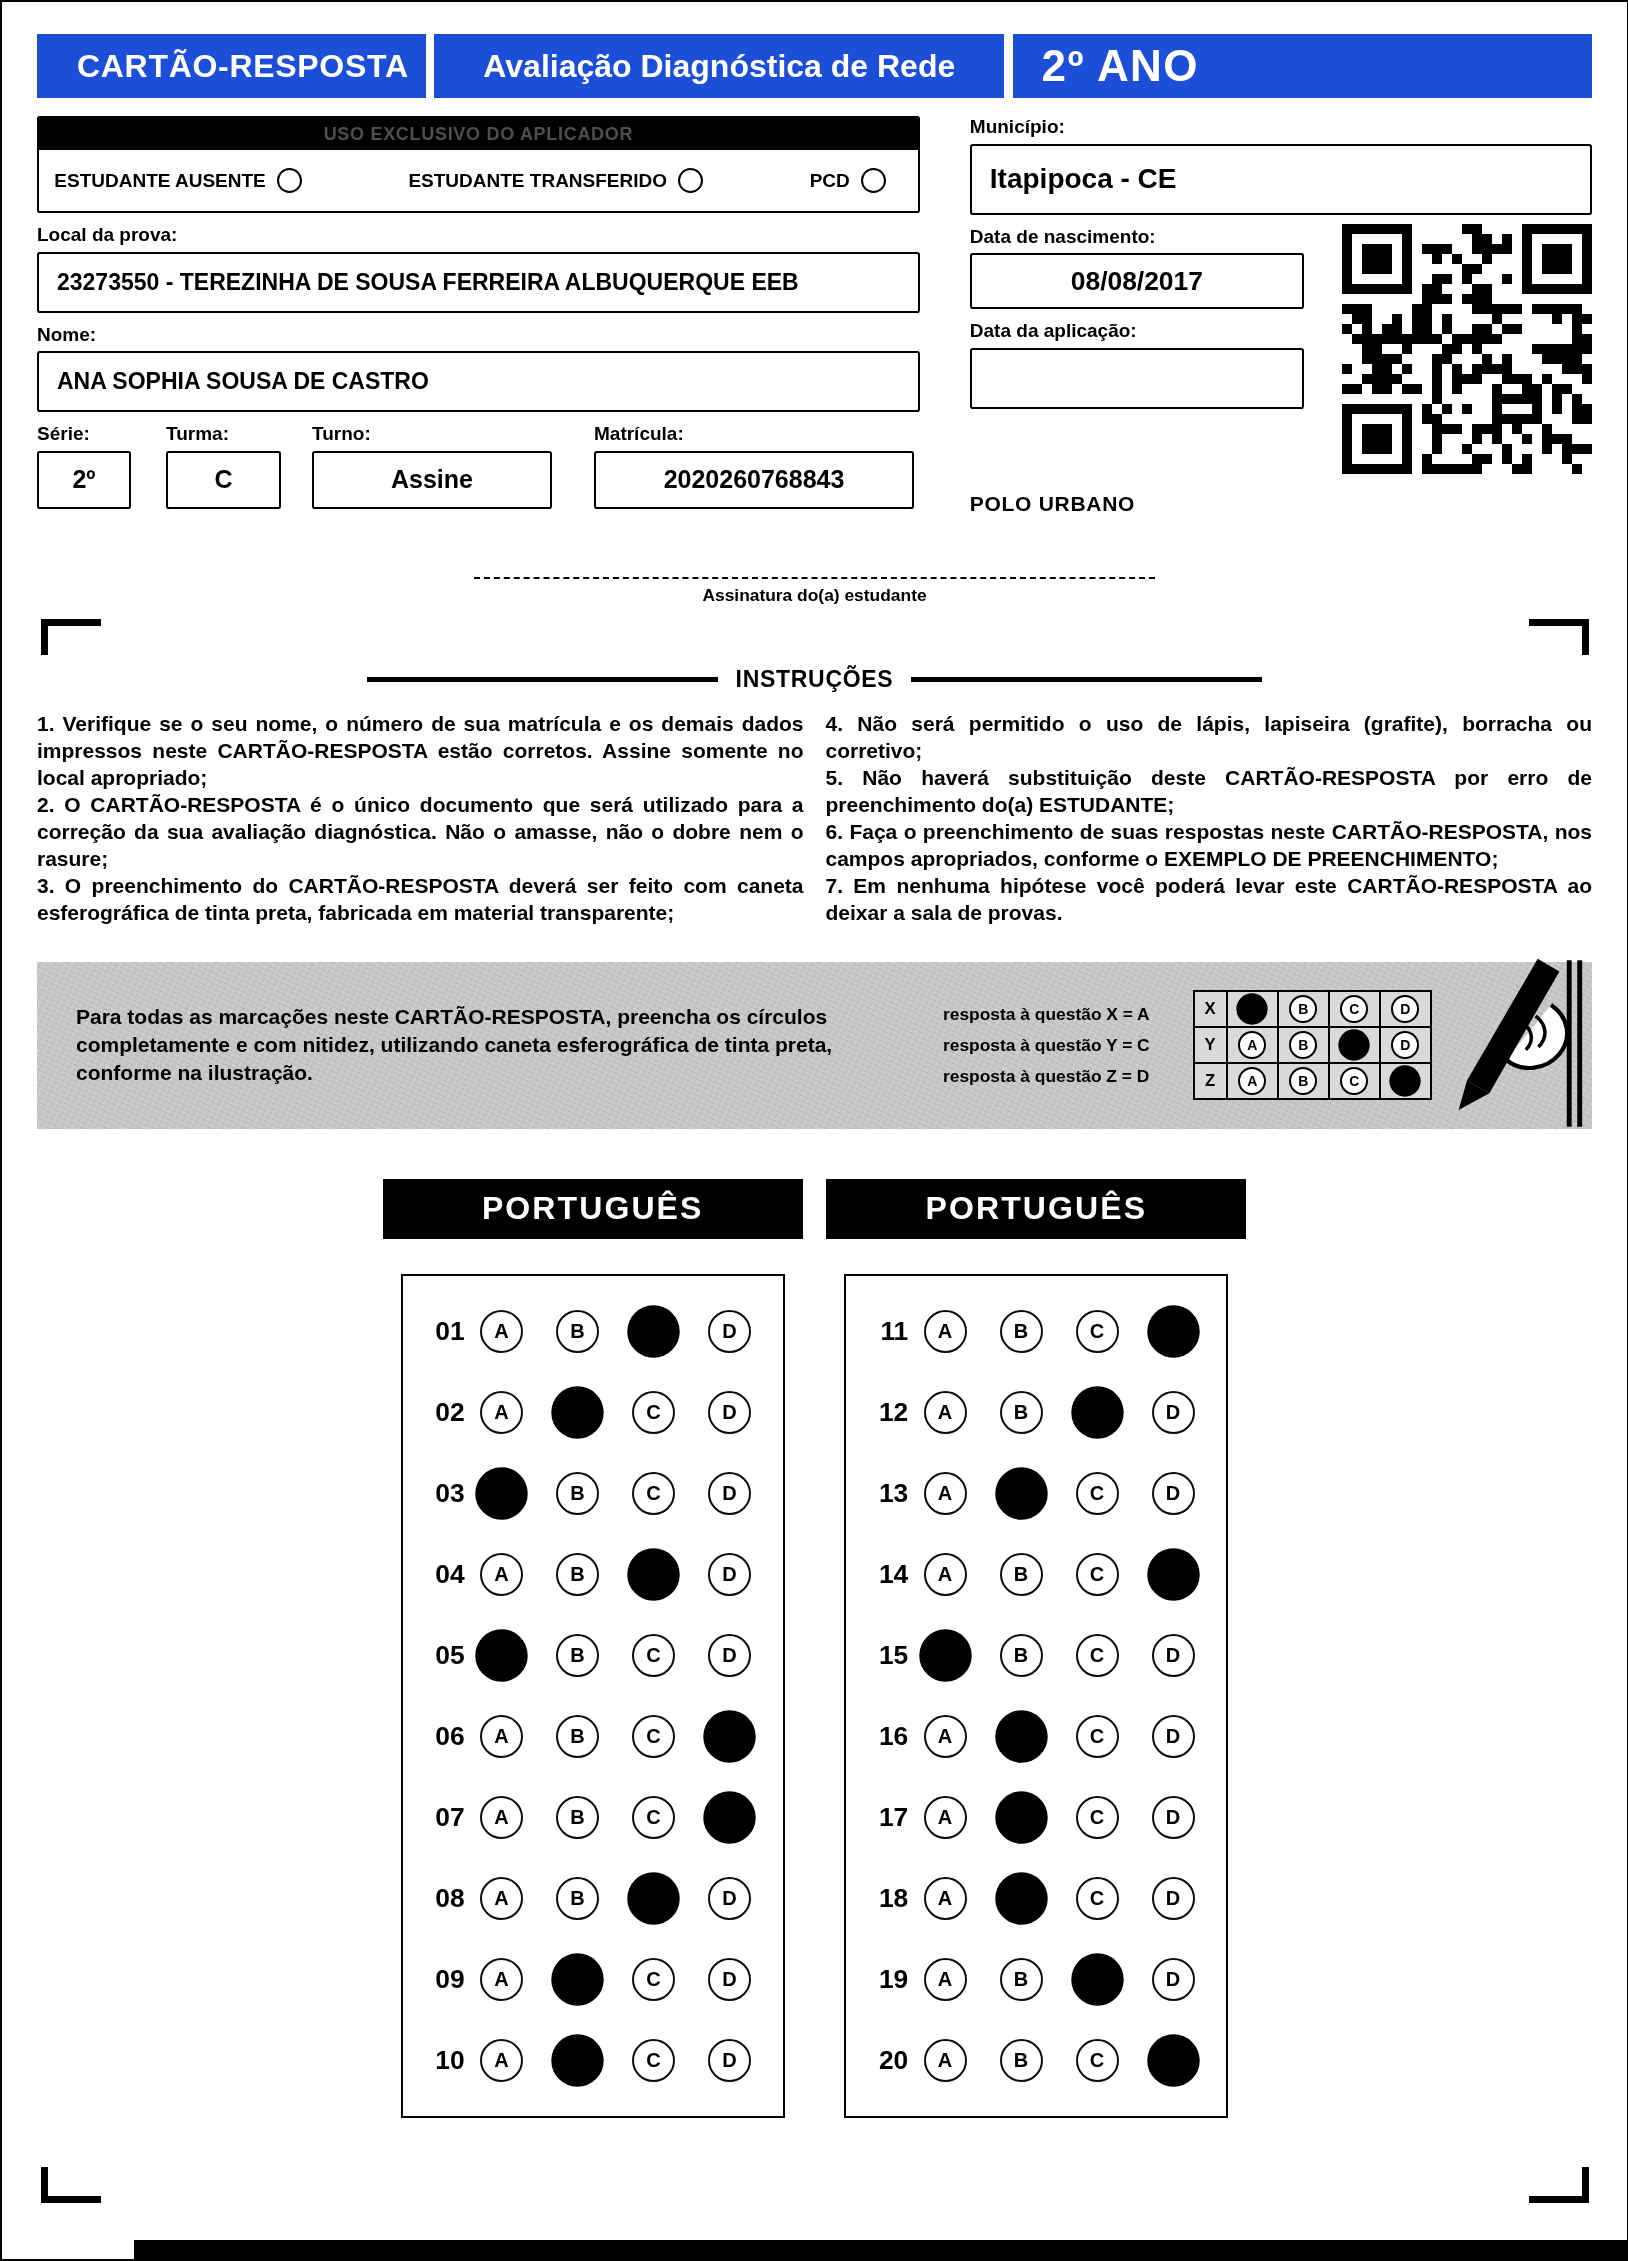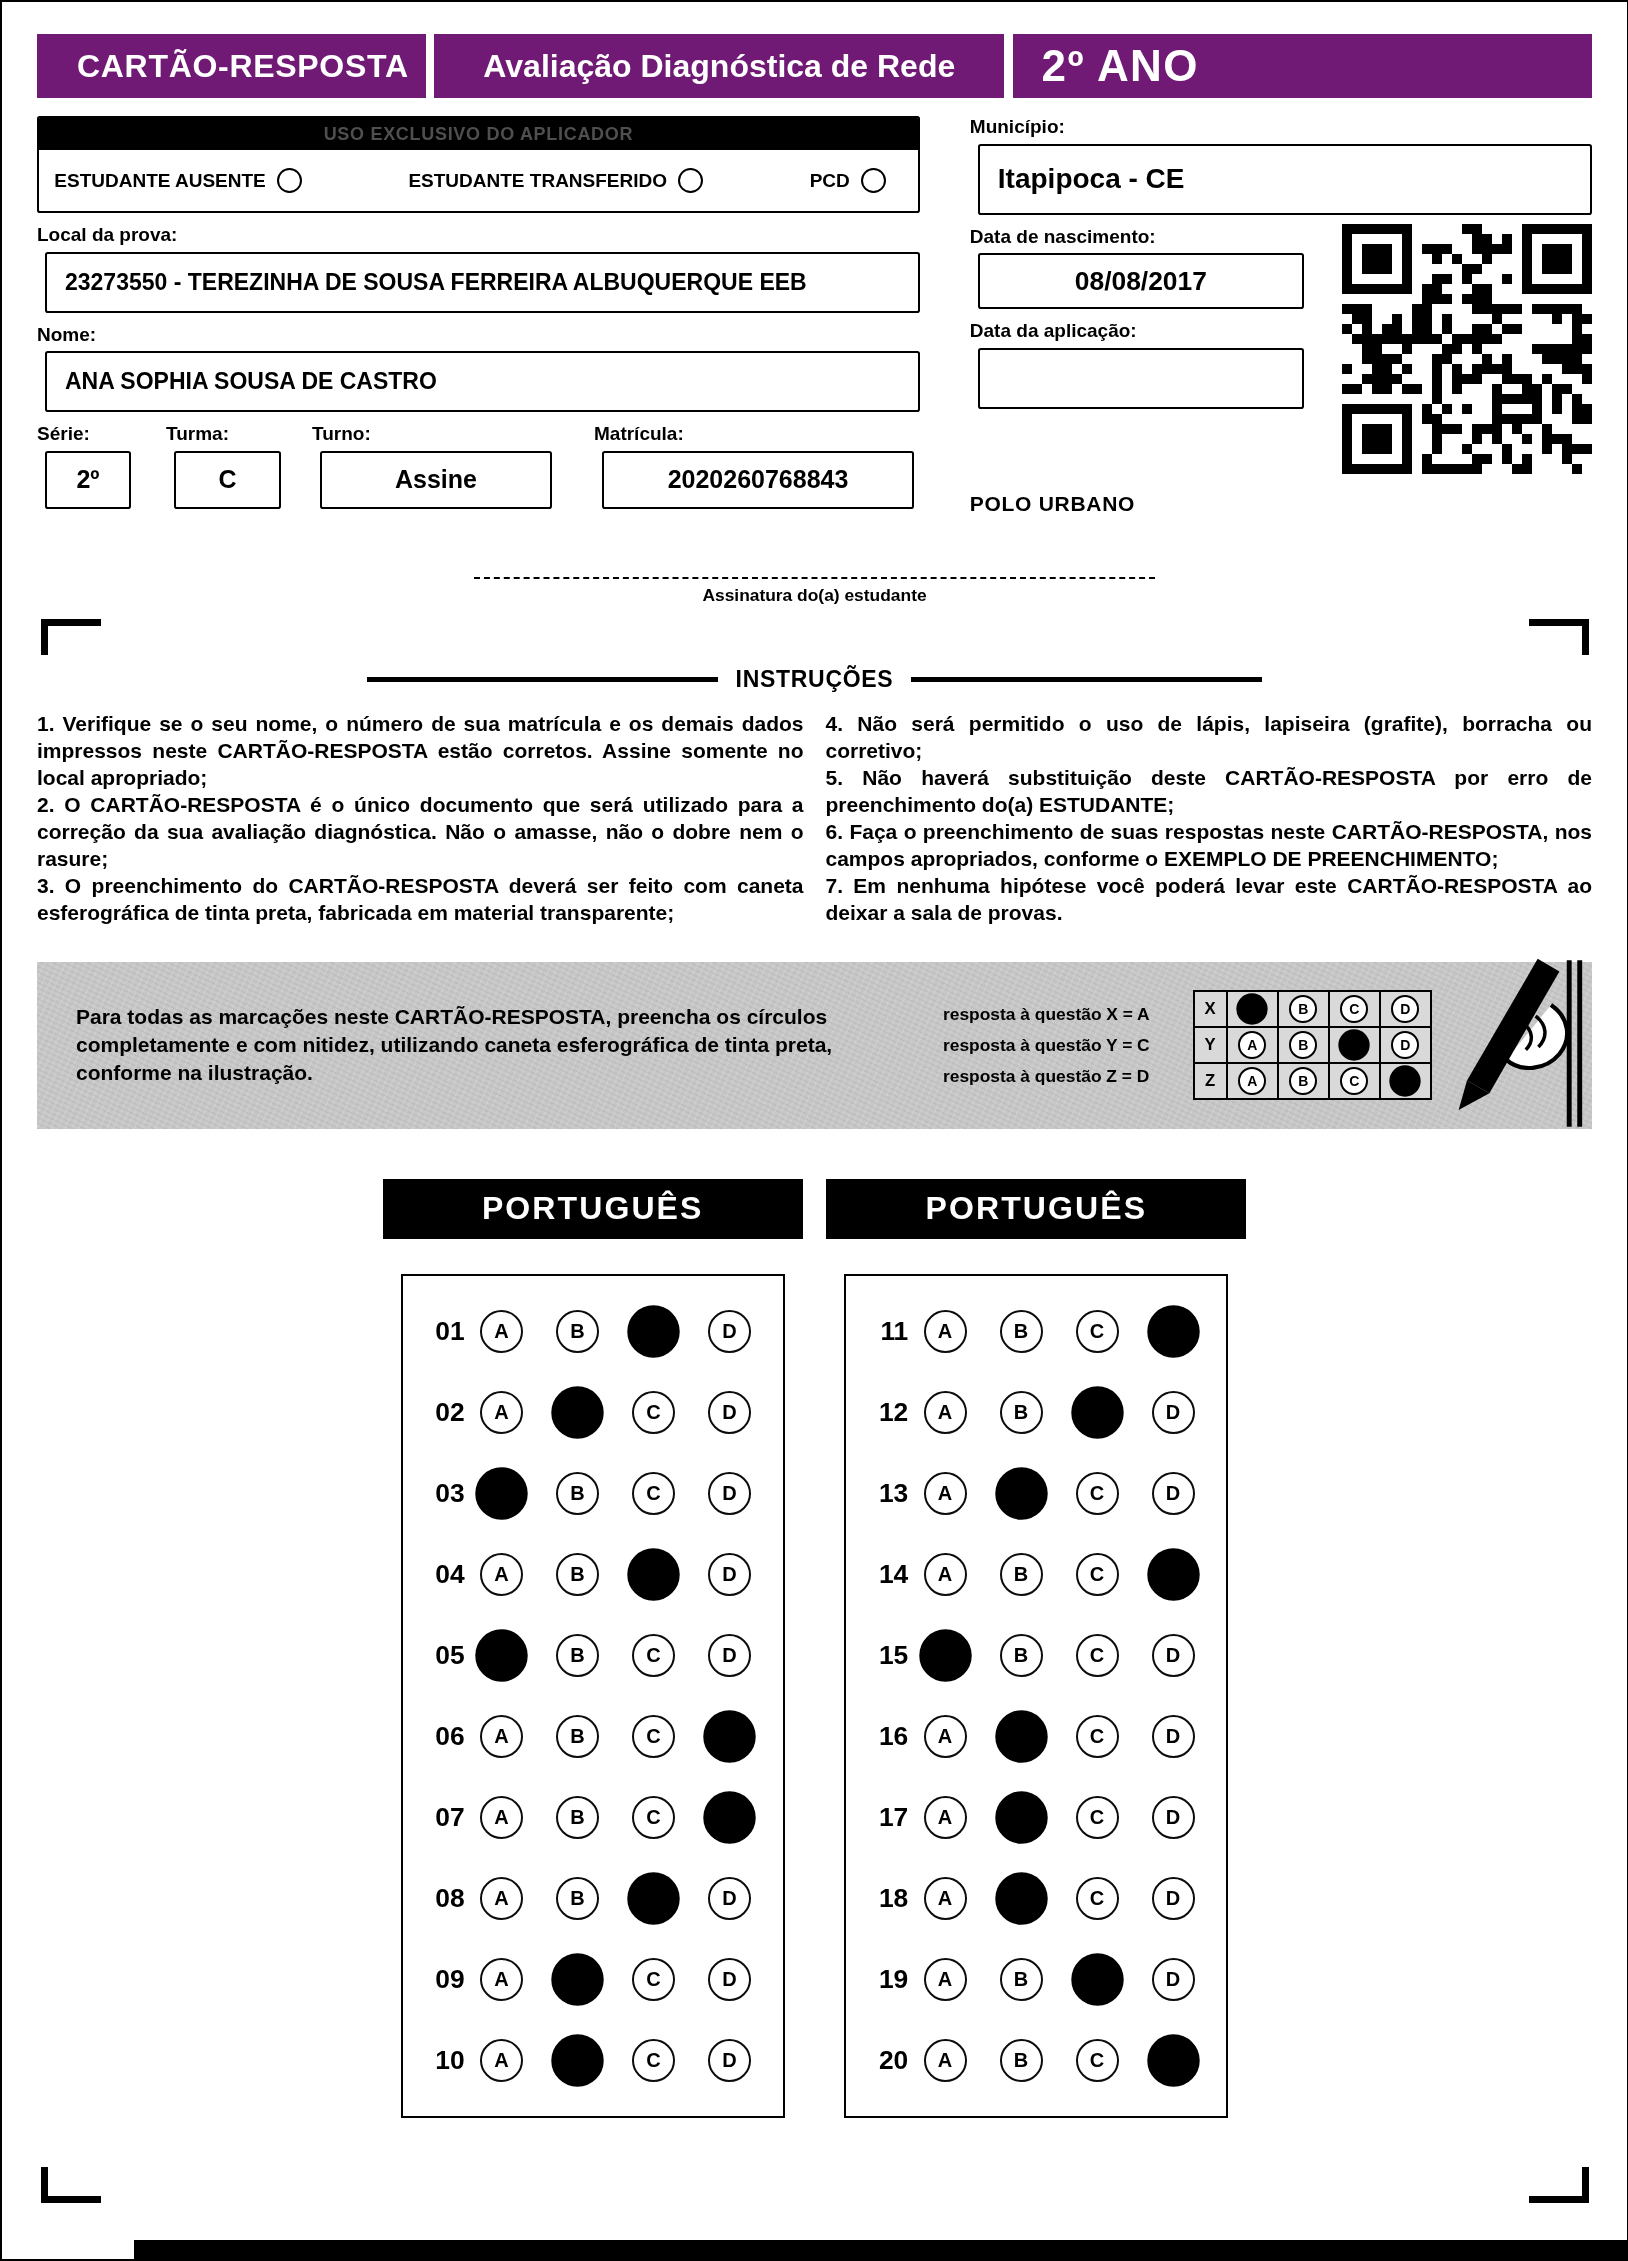--- a/index.html
+++ b/index.html
@@ -13,21 +13,21 @@
     position:relative;
     width:1629px; height:2261px;
     border:2.1px solid #000;
     padding:0 35px;
     overflow:hidden;
     background:#fff;
   }
 
   
   .topbar{ display:flex; gap:8.3px; margin-top:32px; height:64px; }
-  .hblock{ background:#701a75; color:#fff; display:flex; align-items:center; font-weight:700; }
+  .hblock{ background:#1d4ed8; color:#fff; display:flex; align-items:center; font-weight:700; }
   .h1{ width:389px; padding-left:40px; font-size:32px; letter-spacing:0.7px; }
   .h2{ width:570px; justify-content:center; font-size:32px; }
   .h3{ flex:1; padding-left:29px; font-size:44px; letter-spacing:1.4px; }
 
   
   .form-area{ display:flex; margin-top:18px; }
   .form-left{ width:884px; }
   .form-right{ width:623px; margin-left:50px; }
 
   .aplicador-box{ border:2.1px solid #000; border-radius:2.8px; overflow:hidden; }
@@ -37,21 +37,21 @@
     display:flex; align-items:center; justify-content:center;
   }
   .apl-row{ display:flex; align-items:center; justify-content:space-between; padding:18px 32px 18px 15.3px; }
   .apl-opt{ display:flex; align-items:center; font-weight:700; font-size:19px; }
   .apl-circle{ width:25px; height:25px; border:2.8px solid #000; border-radius:50%; margin-left:11px; background:#fff; }
 
   .f-label{ font-weight:700; font-size:19px; margin:11px 0 5.6px; }
   .f-box{
     border:2.1px solid #000; border-radius:2.8px; height:61px;
     display:flex; align-items:center; padding-left:18px;
-    font-weight:700; font-size:23px; background:#fff;margin-left:8px;
+    font-weight:700; font-size:23px; background:#fff;
   }
   .f-box.centered{ justify-content:center; padding-left:0; font-size:25px; }
   .small-row{ display:flex; }
   .sgroup{ display:flex; flex-direction:column; }
   .sgroup .f-box{ height:58px; }
 
   .f-box.municipio{ height:71px; font-size:28px; }
   .dates-qr{ display:flex; }
   .dates-col{ width:334px; }
   .dates-col .f-box{ height:56px; font-size:26.4px; }

